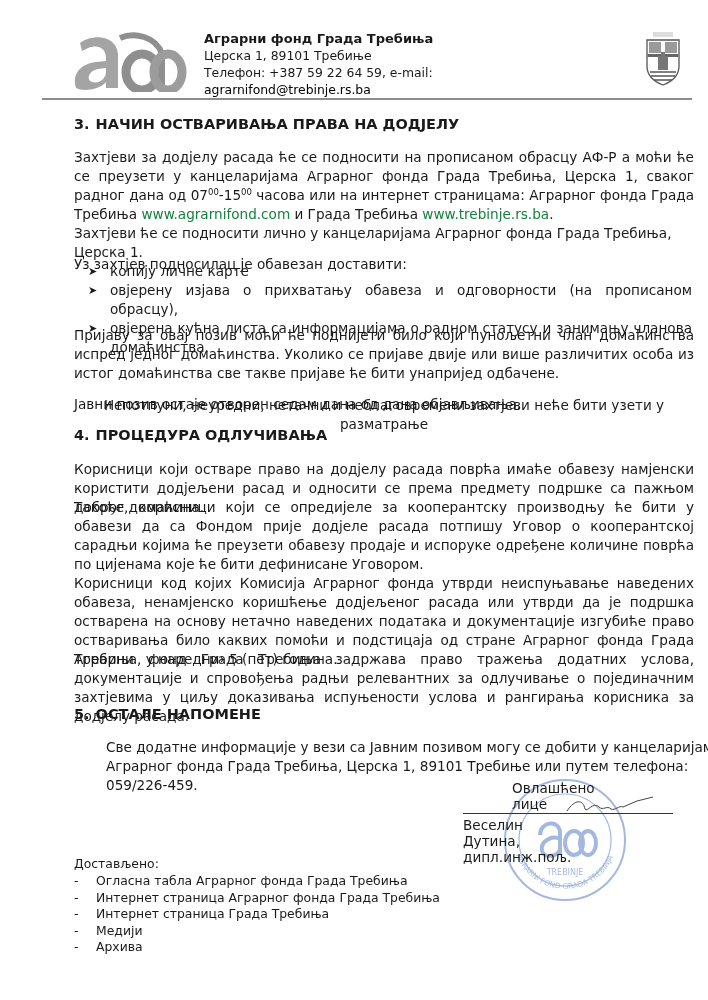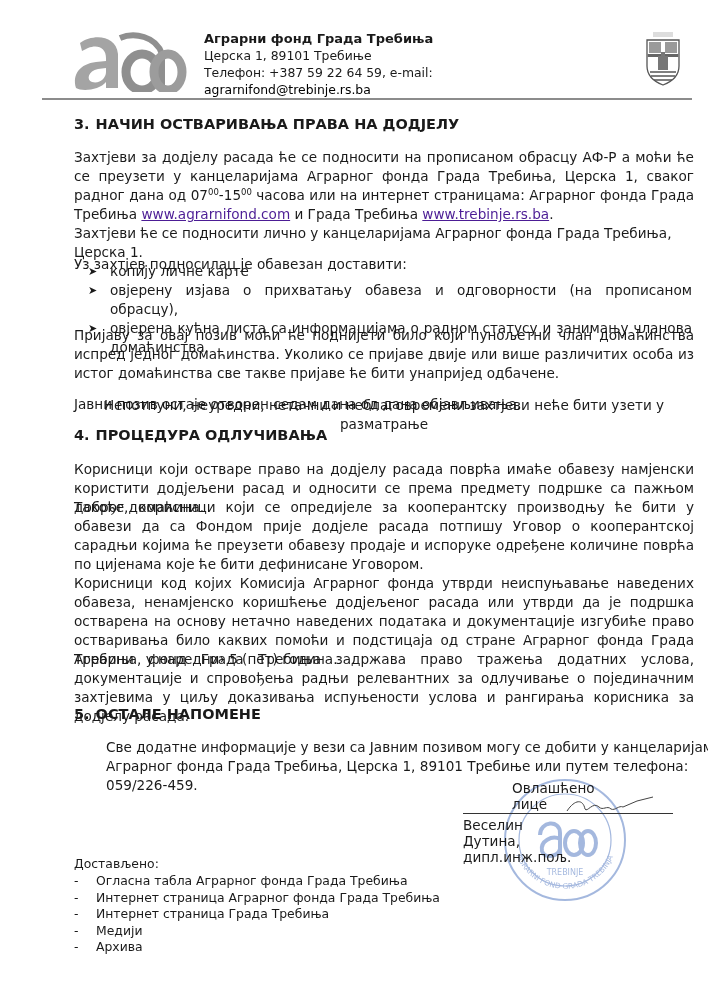--- a/index.html
+++ b/index.html
@@ -10,21 +10,21 @@
     
     .logo { position: absolute; left: 70px; top: 28px; width: 120px; height: 64px; }
     .org { position: absolute; left: 204px; top: 30px; font-size: 12.4px; line-height: 17px; }
     .org .name { font-weight: bold; font-size: 13px; }
     .org a { color: #000000; }
     .crest { position: absolute; left: 645px; top: 32px; width: 36px; height: 54px; }
     .hdr-rule { position: absolute; left: 42px; top: 98px; width: 650px; height: 2px; background: #8c8c8c; }
     h2 { position: absolute; left: 74px; margin: 0; font-size: 14.5px; font-weight: bold; letter-spacing: 0; }
     h2 .num { margin-right: 6px; }
     p.blk { position: absolute; left: 74px; width: 620px; margin: 0; font-size: 13.6px; line-height: 19px; text-align: justify; }
-    p.blk a { color: #4c1d95; text-decoration: underline; }
+    p.blk a { color: #15803d; }
     sup { font-size: 8.5px; vertical-align: 5px; line-height: 0; }
     ul.arrows { position: absolute; left: 88px; width: 604px; margin: 0; padding: 0; list-style: none;
                 font-size: 13.6px; line-height: 19px; text-align: justify; }
     ul.arrows li { position: relative; padding-left: 22px; }
     ul.arrows li .arrow { position: absolute; left: 0; top: 0; font-size: 11px; }
 
     
     .sig-title { position: absolute; left: 512px; top: 780px; font-size: 13.6px; }
     .sig-rule { position: absolute; left: 463px; top: 813px; width: 210px; height: 1px; background: #333; }
     .sig-name { position: absolute; left: 463px; top: 817px; font-size: 13.6px; }

